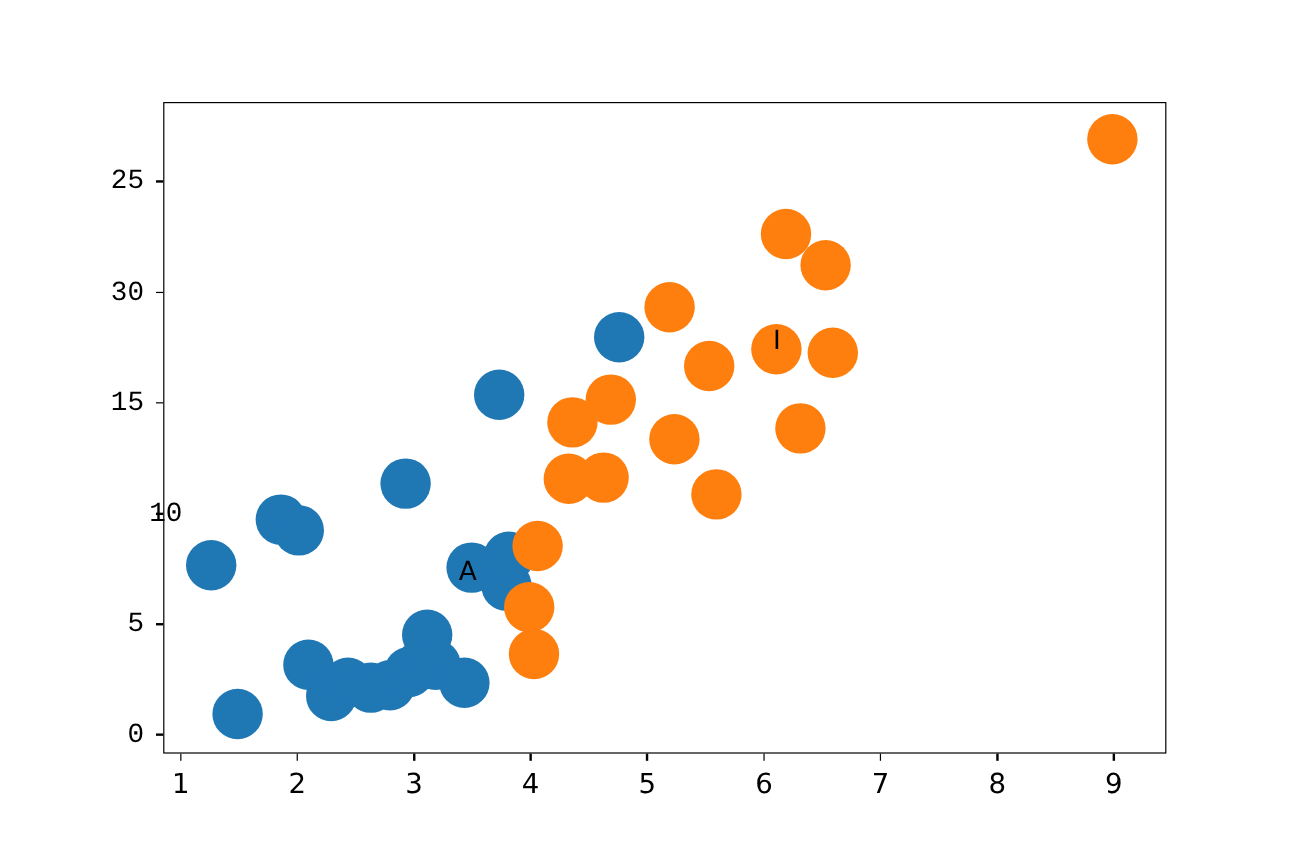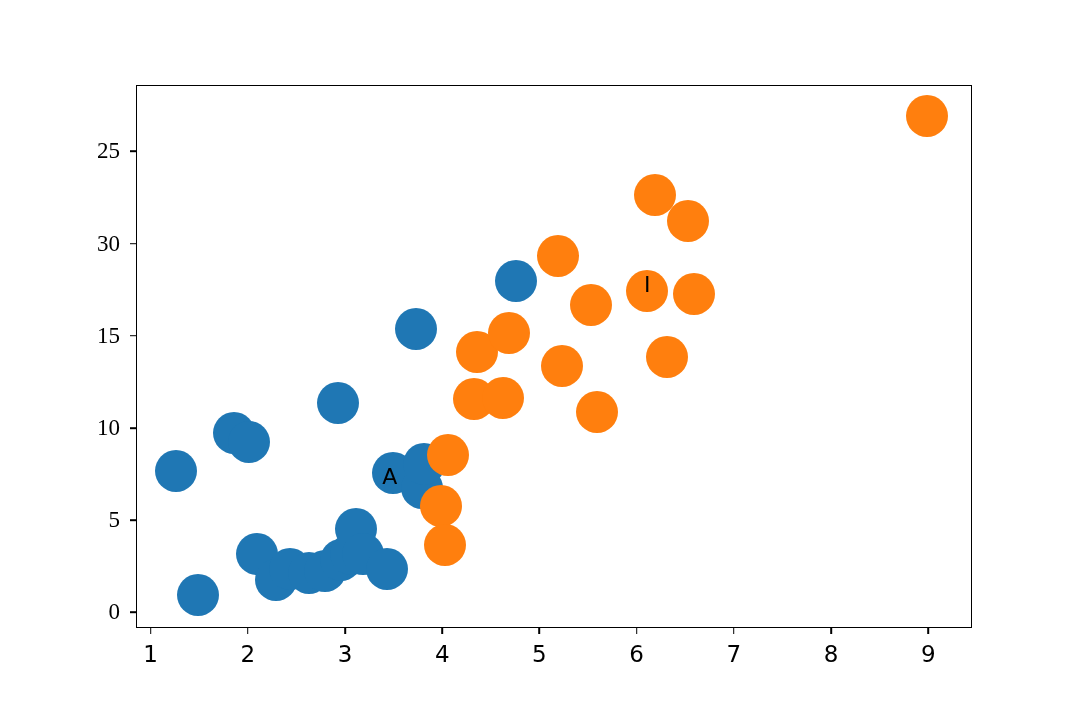--- a/index.html
+++ b/index.html
@@ -76,21 +76,21 @@
     font-size: 23px;
     color: #000000;
     font-family: "DejaVu Sans", sans-serif;
   }
   .ticklabel-y {
     position: absolute;
     left: 120px;
     transform: translate(-100%, -50%);
     font-size: 23px;
     color: #000000;
-    font-family: Liberation Serif, serif;
+    font-family: Liberation Mono, monospace;
   }
 </style>
 </head>
 <body>
 
 <div id="figure">
 
   <div id="axes">
     <div id="plot-surface">
         <div class="marker series-a" style="left: 38.8837px; top: 385.355px; width: 42px; height: 42px; background: rgb(31, 119, 180);"></div>
@@ -152,21 +152,21 @@
       <div class="ticklabel-x" style="left: 733.837px;">7</div>
       <div class="tick-x" style="left: 831.047px;"></div>
       <div class="ticklabel-x" style="left: 831.047px;">8</div>
       <div class="tick-x" style="left: 928.256px;"></div>
       <div class="ticklabel-x" style="left: 928.256px;">9</div>
       <div class="tick-y" style="top: 612.328px;"></div>
       <div class="ticklabel-y" style="top: 612.328px;">0</div>
       <div class="tick-y" style="top: 520.138px;"></div>
       <div class="ticklabel-y" style="top: 520.138px;">5</div>
       <div class="tick-y" style="top: 427.947px;"></div>
-      <div class="ticklabel-y" style="top: 427.947px;">10</div>
+      <div class="ticklabel-y" style="top: 427.947px; margin-left: 32px;">10</div>
       <div class="tick-y" style="top: 335.757px;"></div>
       <div class="ticklabel-y" style="top: 335.757px;">15</div>
       <div class="tick-y" style="top: 243.567px;"></div>
       <div class="ticklabel-y" style="top: 243.567px;">30</div>
       <div class="tick-y" style="top: 151.377px;"></div>
       <div class="ticklabel-y" style="top: 151.377px;">25</div>
     </div>
 
 </div>
 

